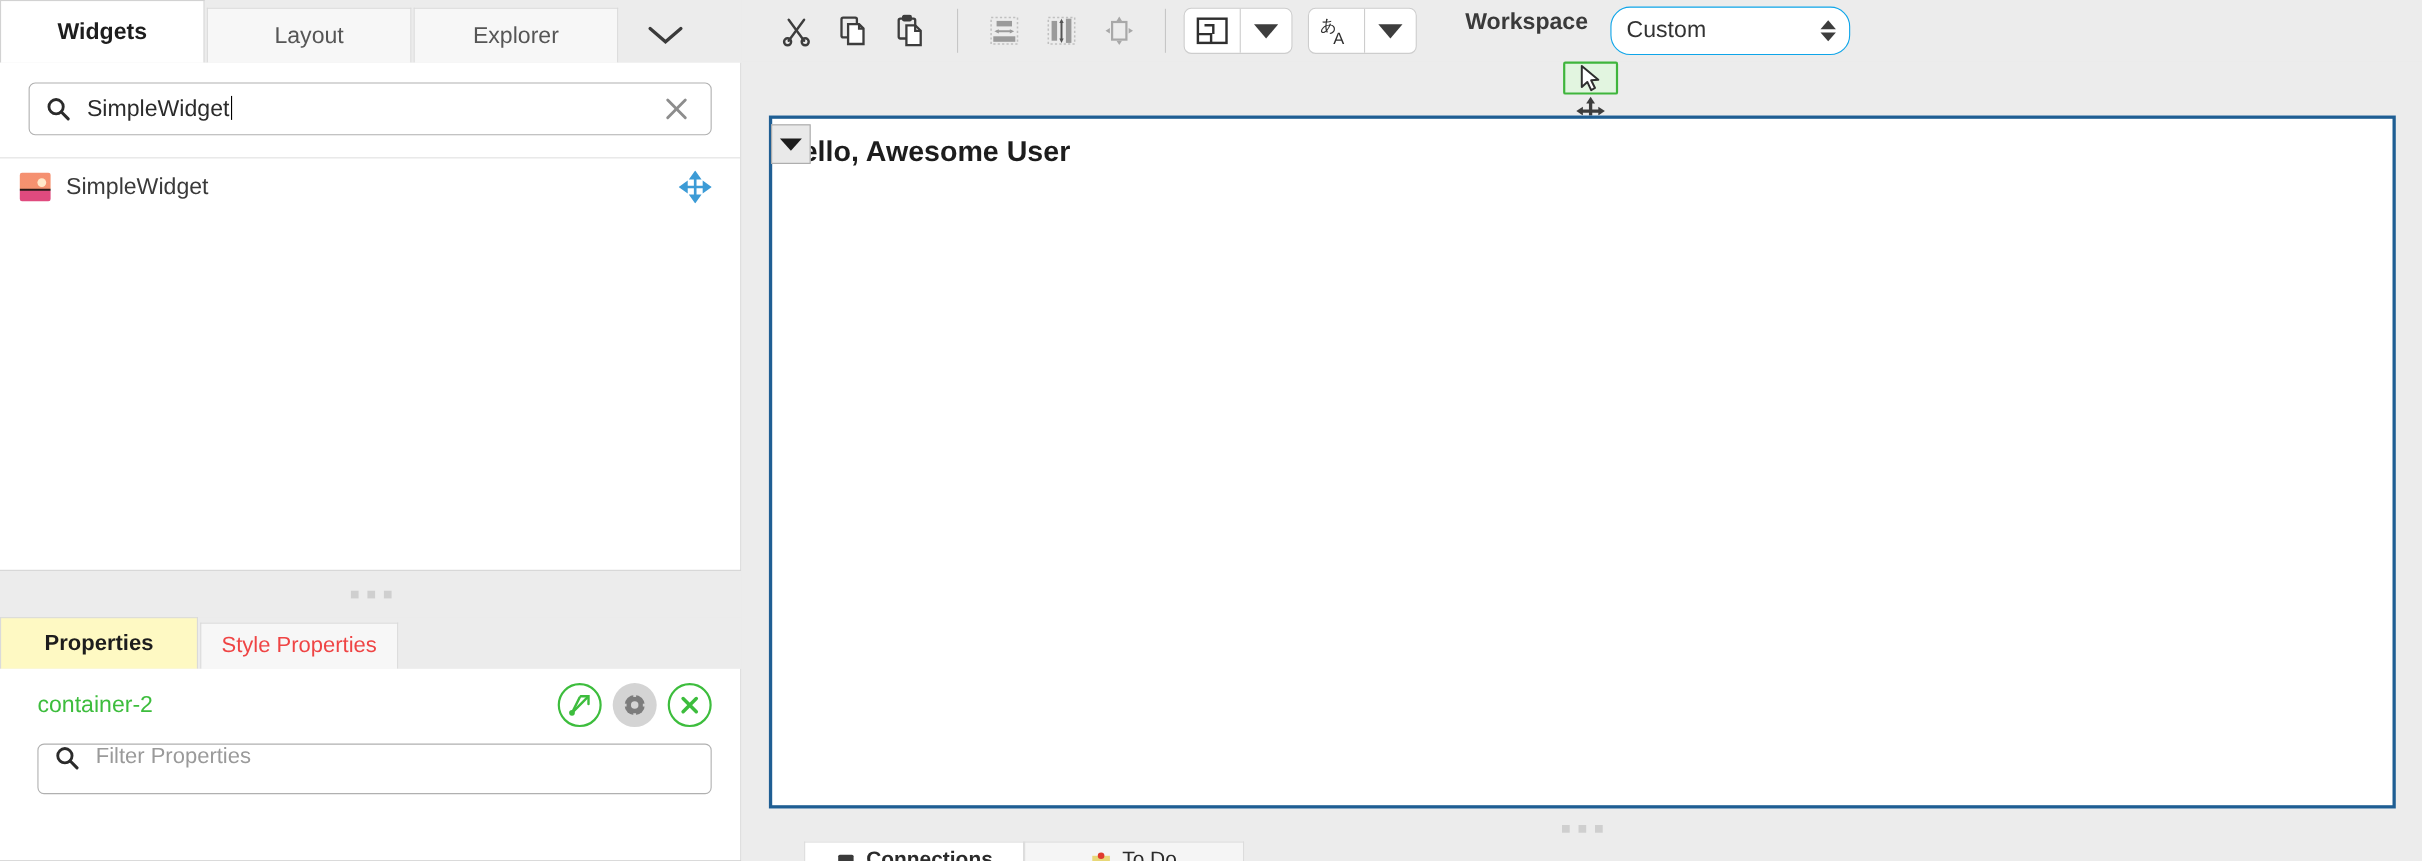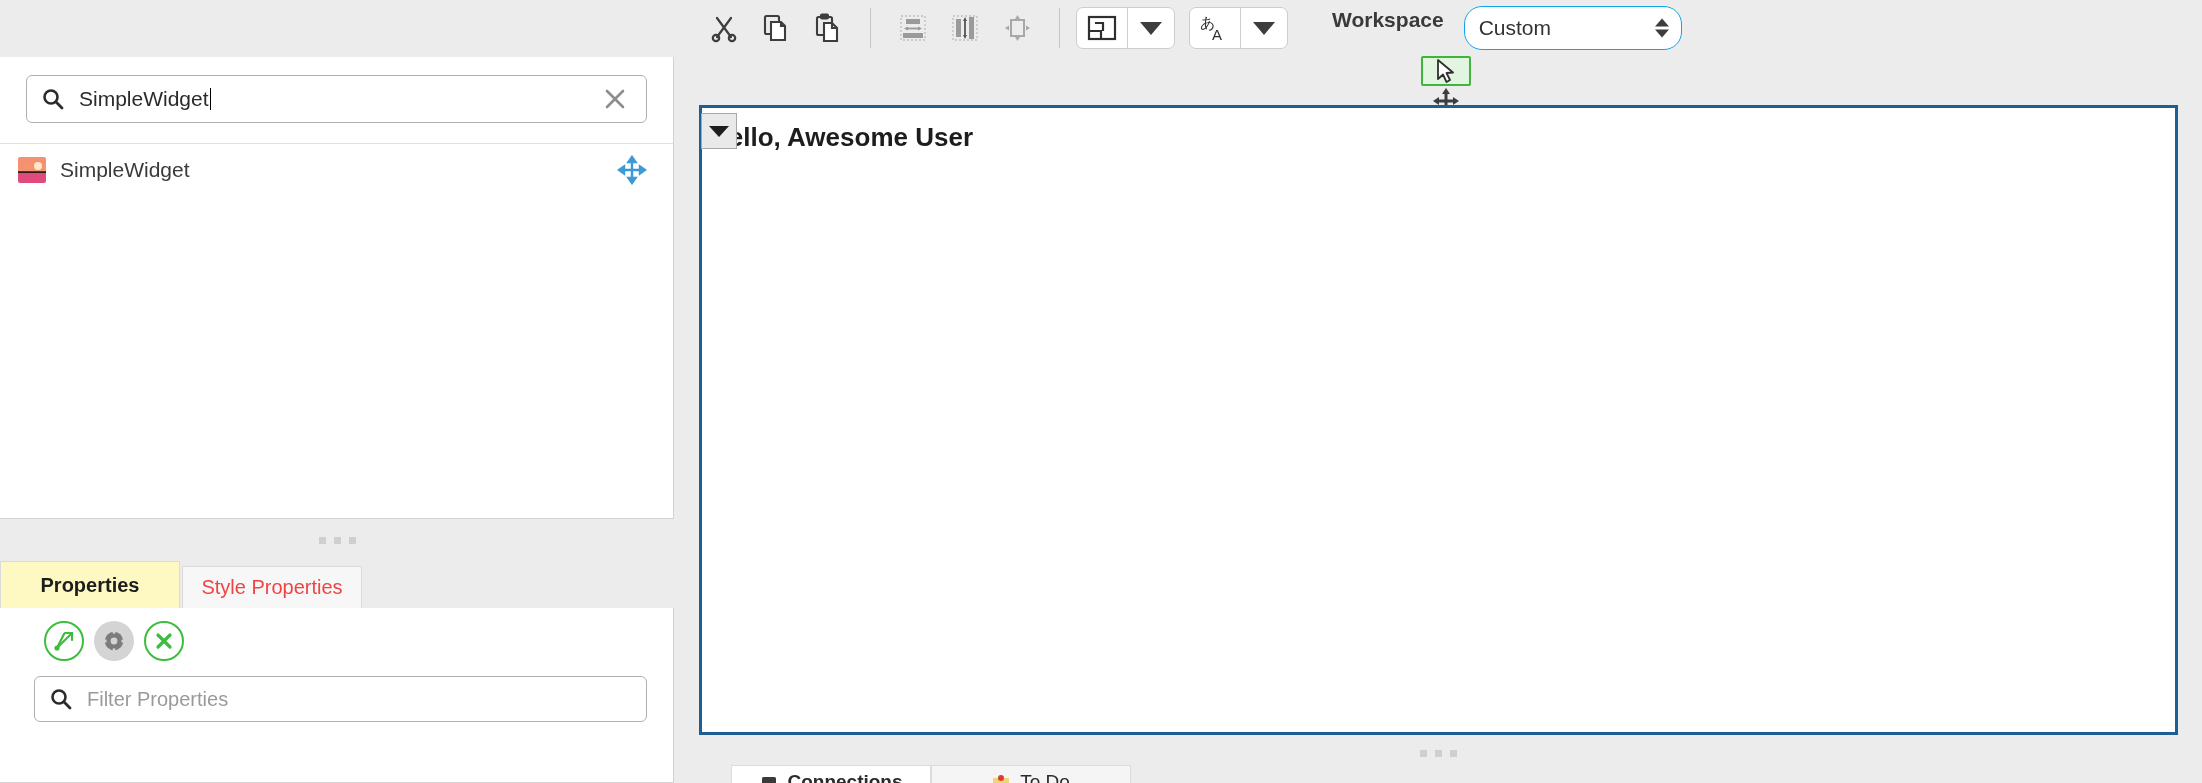--- a/index.html
+++ b/index.html
@@ -209,21 +209,21 @@
   }
   .round-btn.outline { border: 2px solid #3dbd3d; }
   .round-btn.filled { background: #d4d4d4; }
 
   .filter-box {
     margin: 2px 26px 0 34px;
     height: 46px;
     background: #fff;
     border: 1px solid #b0b0b0;
     border-radius: 6px;
-    display: flex; align-items: center;
+    display: flex; 
     padding: 0 14px;
   }
   .filter-box .mag { margin-right: 14px; display:flex; }
   .filter-ph { font-size: 20px; color: #9a9a9a; }
 
   
   #v-splitter {
     position: absolute; left: 674px; top: 510px;
     width: 24px; height: 273px;
     background: #ececec;
@@ -405,20 +405,38 @@
 
   svg { display: block; }
 </style>
 </head>
 <body>
 
 <div id="app">
 
   <div id="left-column">
 
+    <div class="tabstrip">
+      <div class="tab active">
+        <span>Widgets</span>
+      </div>
+      <div class="tab">
+        <span>Layout</span>
+      </div>
+      <div class="tab">
+        <span>Explorer</span>
+      </div>
+      <div class="tab-chevron">
+        <span>
+          <svg width="34" height="20" viewBox="0 0 34 20">
+              <path d="M3 4 L17 16 L31 4" stroke="#3a3a3a" stroke-width="3" fill="none" stroke-linecap="round"></path>
+            </svg>
+        </span>
+      </div>
+    </div>
 
     <div id="widgets-panel">
 
 
       <div class="search-box">
         <span class="mag">
           <svg width="24" height="24" viewBox="0 0 24 24">
             <circle cx="10" cy="10" r="6.5" stroke="#2b2b2b" stroke-width="2.6" fill="none"></circle>
             <line x1="14.8" y1="14.8" x2="21" y2="21" stroke="#2b2b2b" stroke-width="2.8" stroke-linecap="round"></line>
           </svg>
@@ -467,20 +485,21 @@
         <div class="ptab active">
           <span>Properties</span>
         </div>
         <div class="ptab">
           <span>Style Properties</span>
         </div>
       </div>
 
       <div class="prop-body">
         <div class="prop-header">
+          <span class="prop-title">container-2</span>
 
           <span class="round-btn outline">
             <span>
               <svg width="26" height="26" viewBox="0 0 26 26">
                 <g stroke="#3dbd3d" stroke-width="2.2" fill="none" stroke-linecap="round">
                   <line x1="6" y1="20" x2="20" y2="6"></line>
                   <line x1="6" y1="20" x2="13" y2="6"></line>
                   <polyline points="14,5 21,5 21,12"></polyline>
                 </g>
                 <circle cx="6" cy="20" r="2.6" fill="#3dbd3d"></circle>

